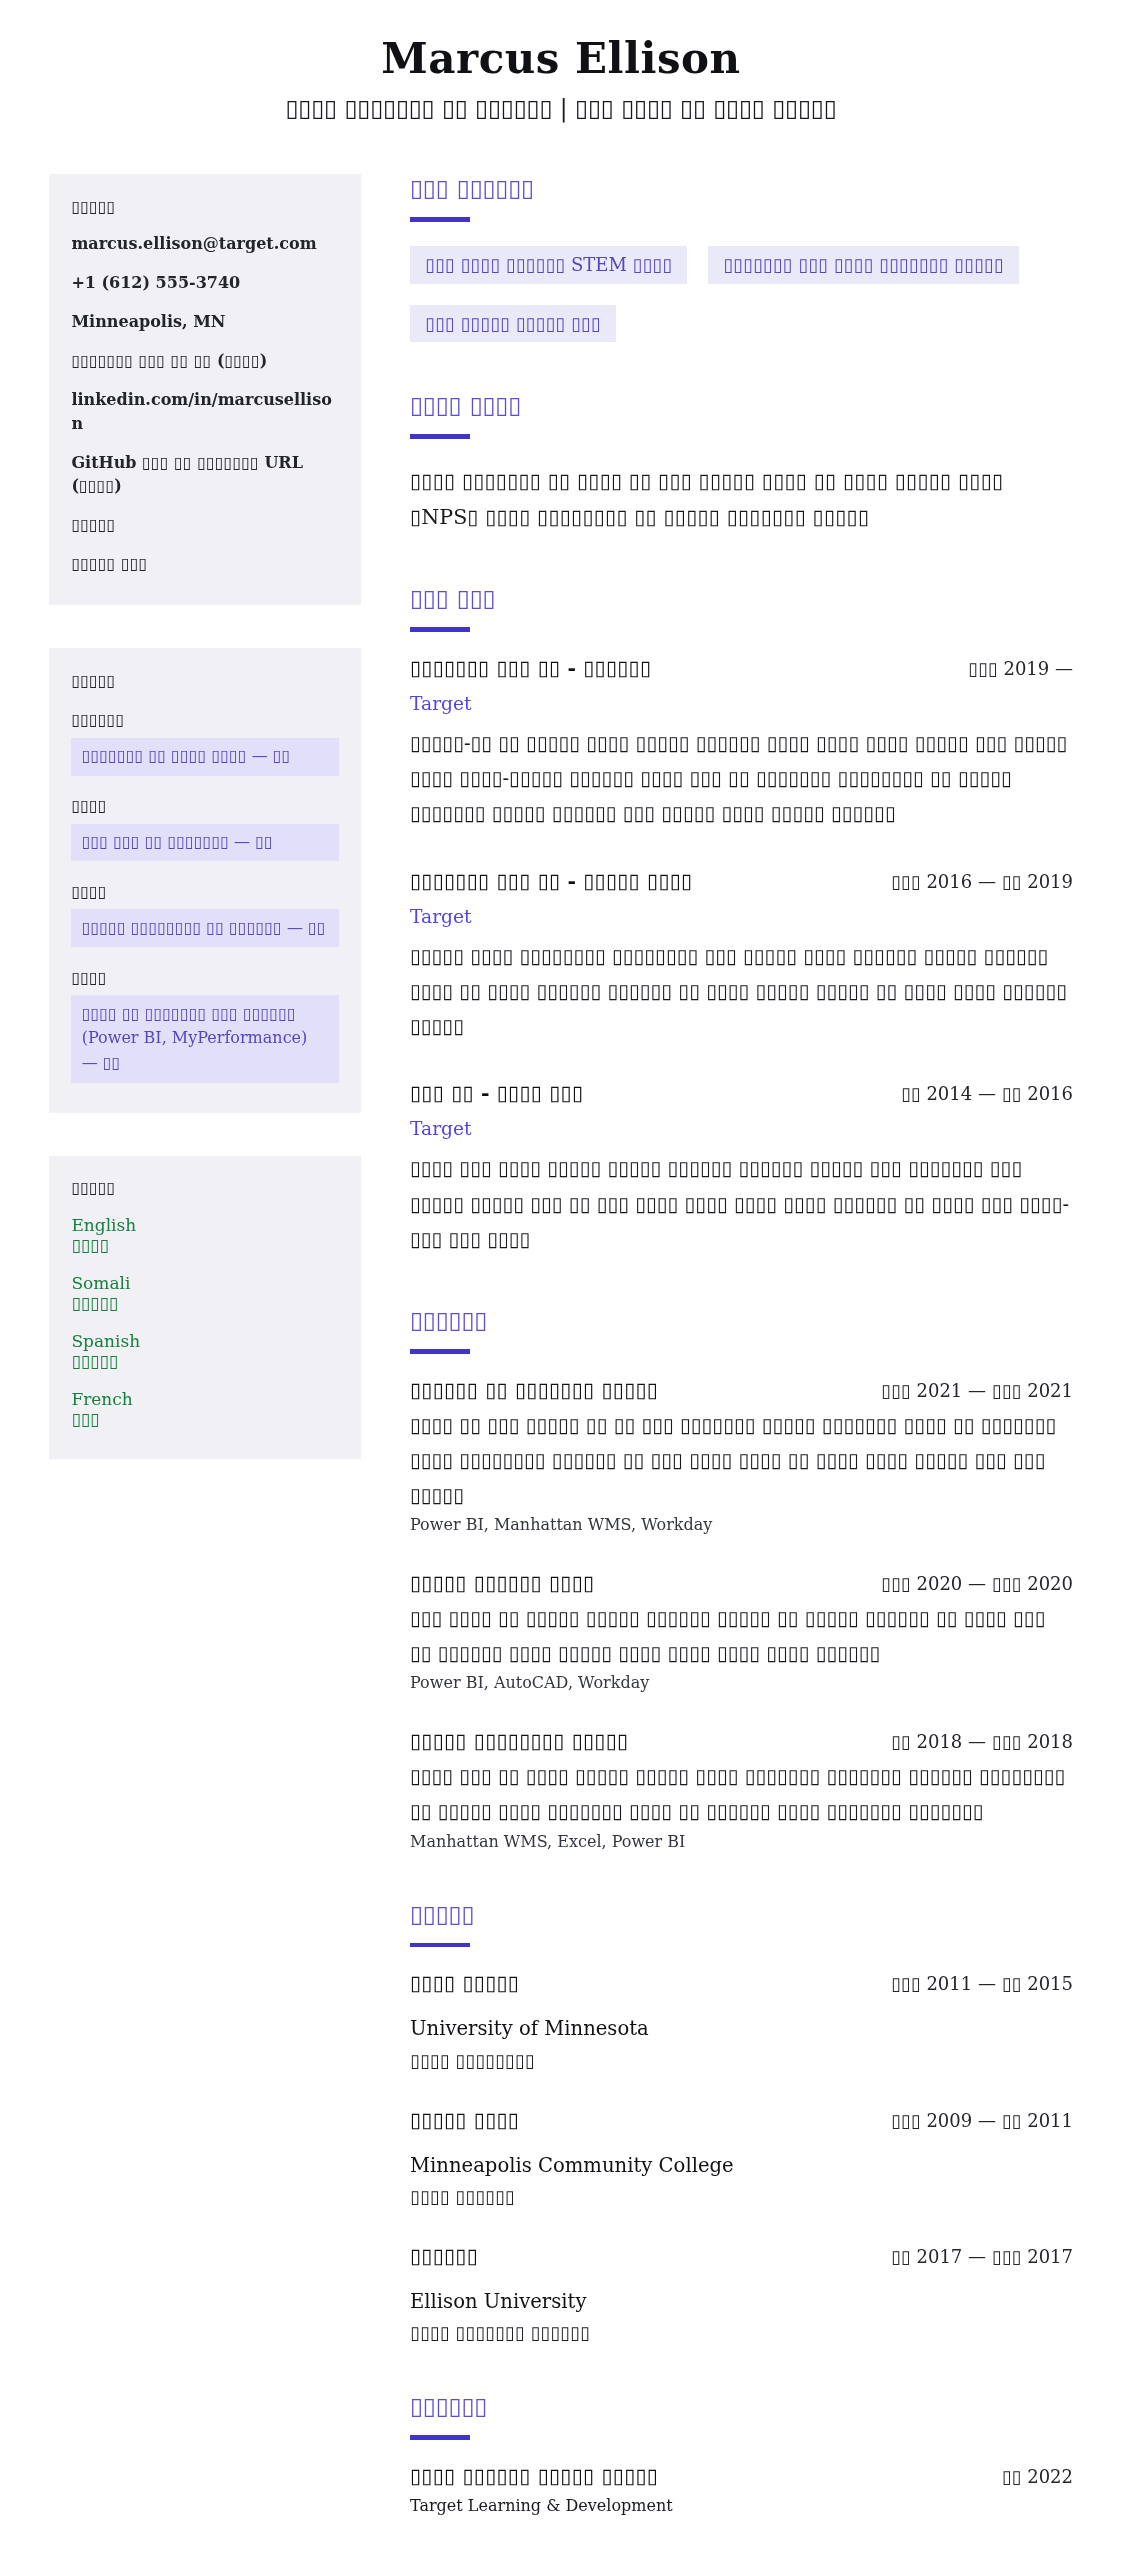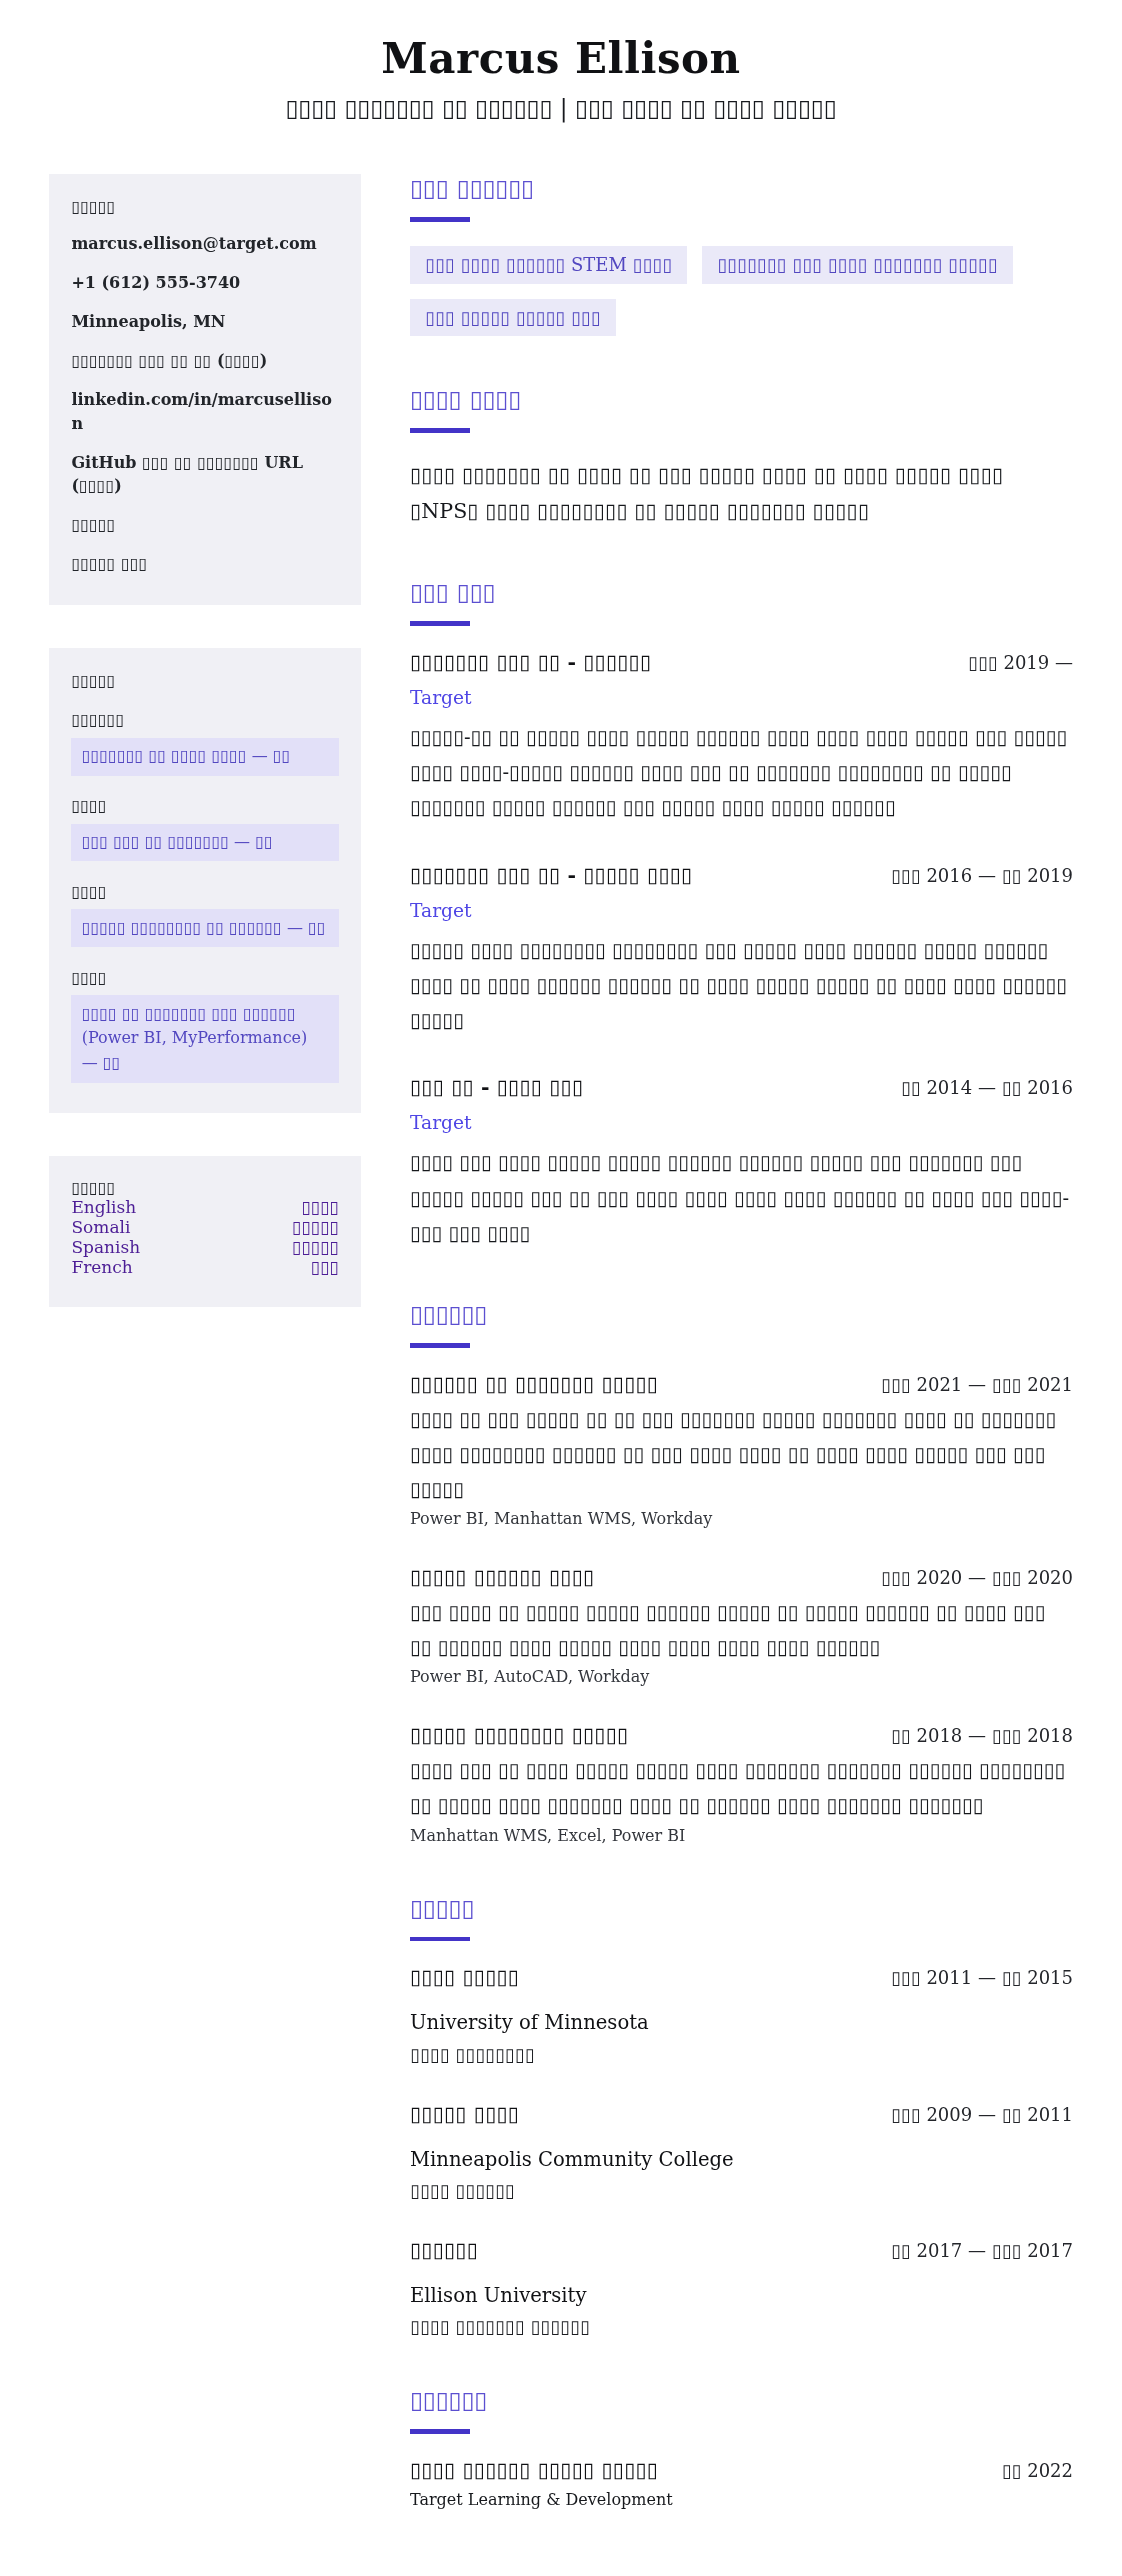--- a/index.html
+++ b/index.html
@@ -16,29 +16,29 @@
 
   .columns { display: flex; gap: 49px; padding: 0 49px; margin-top: 52px; align-items: flex-start; }
   .sidebar { flex: 0 0 312px; width: 312px; }
   .card { background: #f0f0f5; padding: 22.4px 22.4px 30px 22.4px; margin-bottom: 43px; }
   .card-title { font-size: 16px; color: #22252a; }
   .contact-line { font-size: 16px; margin-top: 16px; line-height: 1.45; color: #22252a; overflow-wrap: anywhere; font-weight: bold; }
 
   .skill-group-label { font-size: 16px; margin-top: 20.6px; color: #22252a; }
   .skill-chip { background: #e2e0f8; color: #5247c0; font-size: 16px; line-height: 1.55; padding: 6.5px 10.3px; margin-top: 8.4px; }
 
-  .lang-row { display: flex; justify-content: space-between; align-items: baseline; font-size: 17px; color: #4c1d95; }
+  .lang-row { display: flex; justify-content: space-between; align-items: baseline; font-size: 17px; margin-top: 18px; color: #15803d; flex-direction: column; }
   .lang-level { text-align: right; }
 
   .main { flex: 1; min-width: 0; }
   .section { margin-bottom: 49px; }
   .section-title { color: #5b4fd0; font-size: 23.4px; font-weight: 600; }
   .section-rule { width: 60px; height: 4.7px; background: #4334c8; margin: 15px 0 24px 0; }
 
-  .chips { display: flex; flex-wrap: wrap; gap: 15px; }
+  .chips { display: flex; flex-wrap: wrap; gap: 21px; }
   .chip { background: #eae9f8; color: #5247c0; font-size: 18px; padding: 8.4px 15px; }
 
   .summary-text { font-size: 20.6px; line-height: 1.75; color: #17191d; }
 
   .item { margin-bottom: 37px; }
   .item:last-child { margin-bottom: 0; }
   .item-head { display: flex; justify-content: space-between; align-items: baseline; gap: 22.4px; }
   .item-role { font-size: 20.6px; font-weight: 700; color: #101114; }
   .item-dates { font-size: 18px; color: #23252a; white-space: nowrap; }
   .item-company { color: #4f46e5; font-size: 18.7px; margin-top: 13px; }

